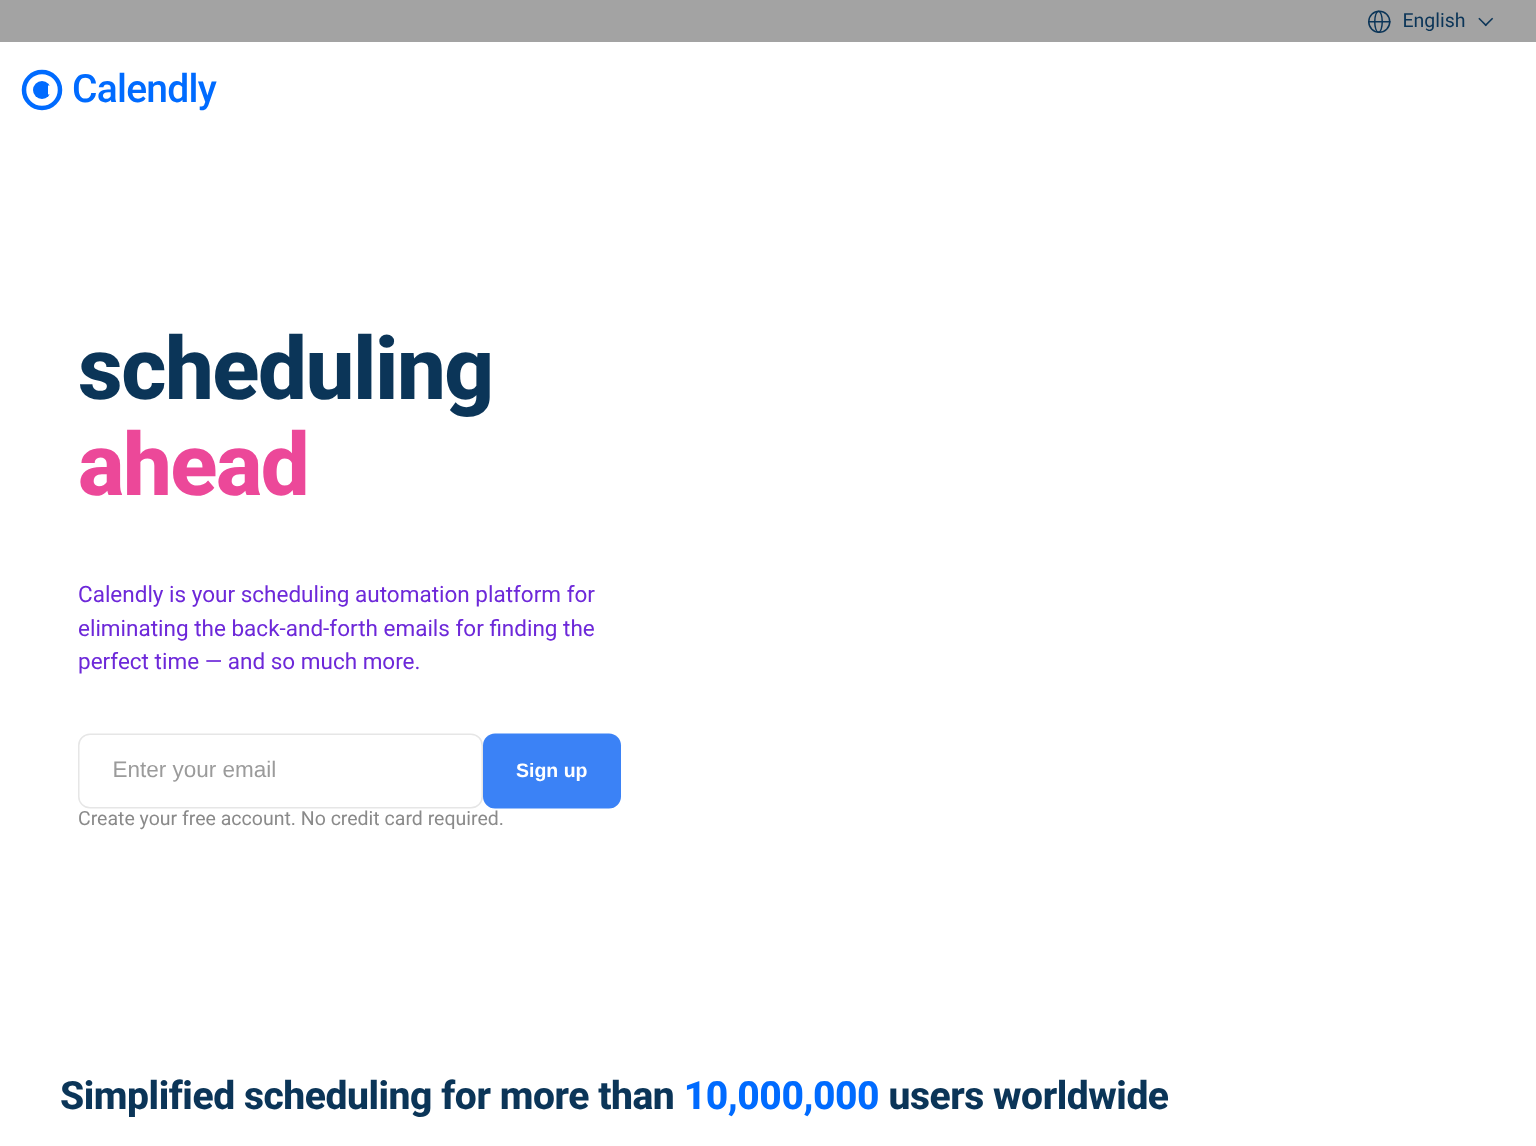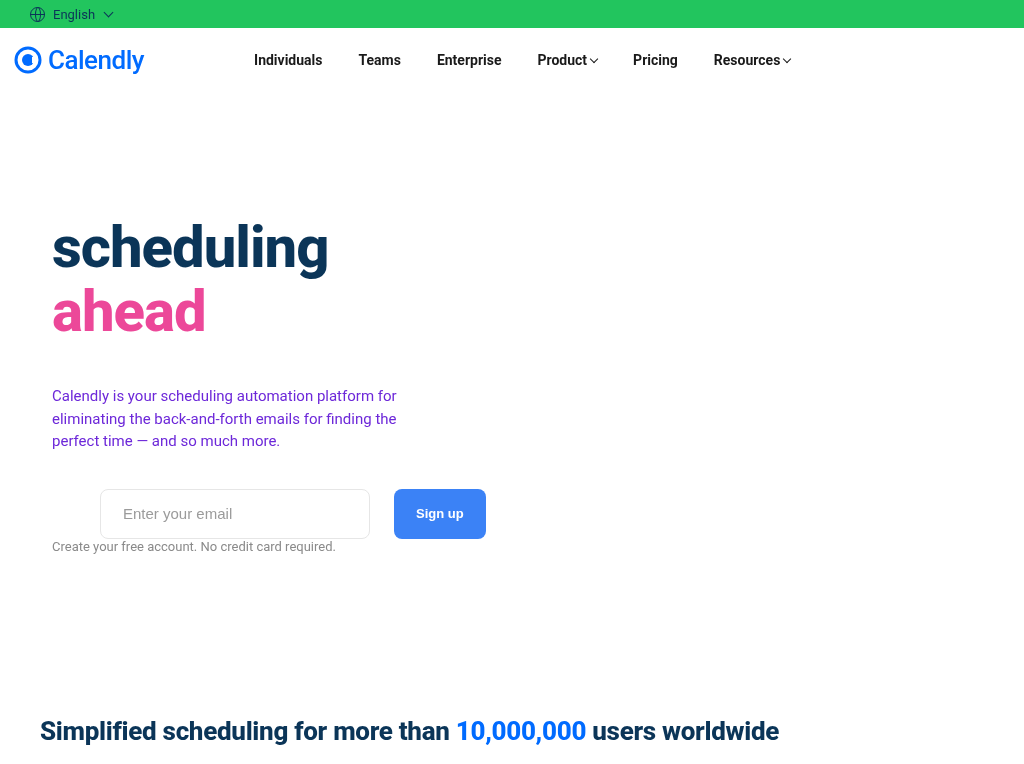--- a/index.html
+++ b/index.html
@@ -3,24 +3,24 @@
 <meta charset="utf-8">
 <style>
 * { margin: 0; padding: 0; box-sizing: border-box; }
 body {
   font-family: -apple-system, BlinkMacSystemFont, "Segoe UI", Roboto, Helvetica, Arial, sans-serif;
   background: #fff;
   color: #0b3558;
   width: 1024px;
 }
 .top-bar {
-  background: #22c55e;
+  background: #a3a3a3;
   height: 28px;
   display: flex;
-  justify-content: flex-start;
+  justify-content: flex-end;
   align-items: center;
   padding: 0 30px;
 }
 .lang-selector {
   display: flex;
   align-items: center;
   gap: 8px;
   font-size: 13px;
   color: #0b3558;
   cursor: pointer;
@@ -92,22 +92,21 @@
 .hero-sub {
   margin-top: 42px;
   font-size: 15px;
   line-height: 1.5;
   color: #6d28d9;
   max-width: 380px;
 }
 .email-row {
   margin-top: 36px;
   display: flex;
-  gap: 24px;
-  margin-left: 48px;
+  gap: 0;
 }
 .email-input {
   width: 270px;
   height: 50px;
   border: 1px solid #e6e6e6;
   border-radius: 8px;
   padding: 0 22px;
   font-size: 15px;
   color: #333;
 }
@@ -181,42 +180,20 @@
 
 <div class="nav-bar">
   <div class="logo">
     <svg width="28" height="28" viewBox="0 0 28 28">
       <circle cx="14" cy="14" r="12" fill="none" stroke="#006bff" stroke-width="3"></circle>
       <circle cx="14" cy="14" r="6" fill="#006bff"></circle>
       <rect x="18" y="11" width="5" height="6" fill="#fff"></rect>
     </svg>
     <span class="logo-text">Calendly</span>
   </div>
-  <div class="nav-items">
-    <div class="nav-item">
-      <span>Individuals</span>
-    </div>
-    <div class="nav-item">
-      <span>Teams</span>
-    </div>
-    <div class="nav-item">
-      <span>Enterprise</span>
-    </div>
-    <div class="nav-item">
-      <span>Product</span>
-      <span class="chevron-down"></span>
-    </div>
-    <div class="nav-item">
-      <span>Pricing</span>
-    </div>
-    <div class="nav-item">
-      <span>Resources</span>
-      <span class="chevron-down"></span>
-    </div>
-  </div>
 </div>
 
 <div class="hero">
   <h1 class="hero-title">
     <br>
     <span>scheduling</span><br>
     <span class="accent">ahead</span>
   </h1>
   <p class="hero-sub">Calendly is your scheduling automation platform for eliminating the back-and-forth emails for finding the perfect time — and so much more.</p>
   <div class="email-row">

